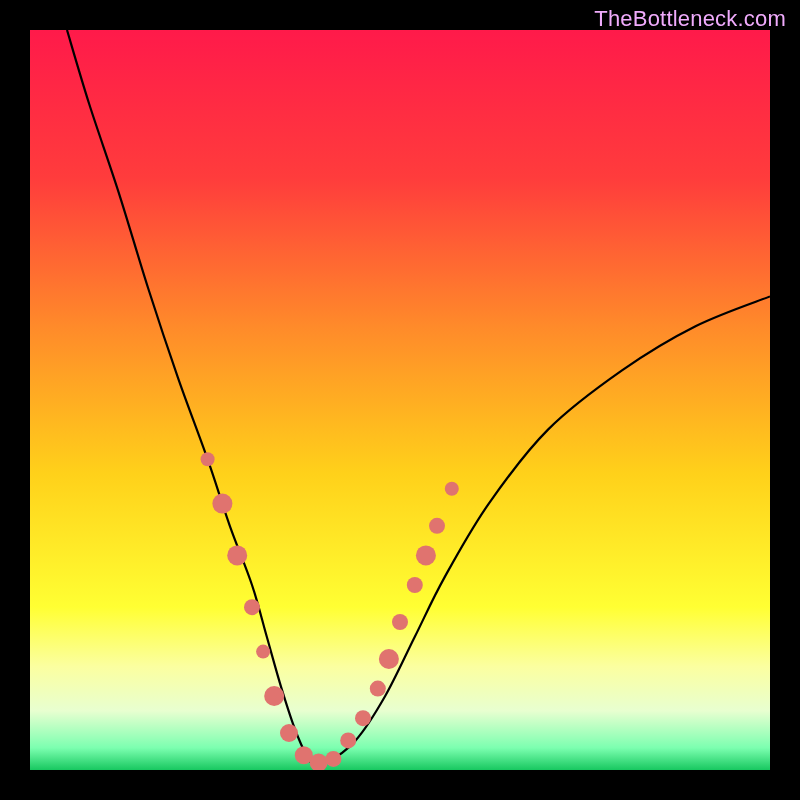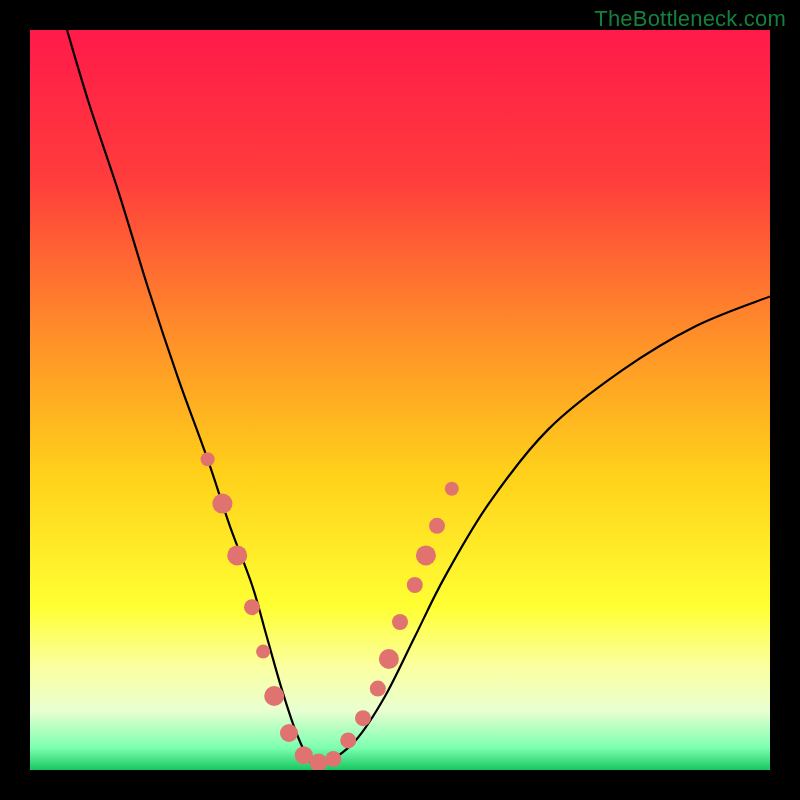--- a/index.html
+++ b/index.html
@@ -14,21 +14,21 @@
   .frame {
     position: relative;
     width: 800px;
     height: 800px;
     background: #000;
   }
   .watermark {
     position: absolute;
     top: 6px;
     right: 14px;
-    color: #15803d;
+    color: #f0abfc;
     font-size: 22px;
     font-weight: 500;
     letter-spacing: 0.2px;
     z-index: 50;
   }
   .plot-area {
     position: absolute;
     left: 30px;
     top: 30px;
     width: 740px;

